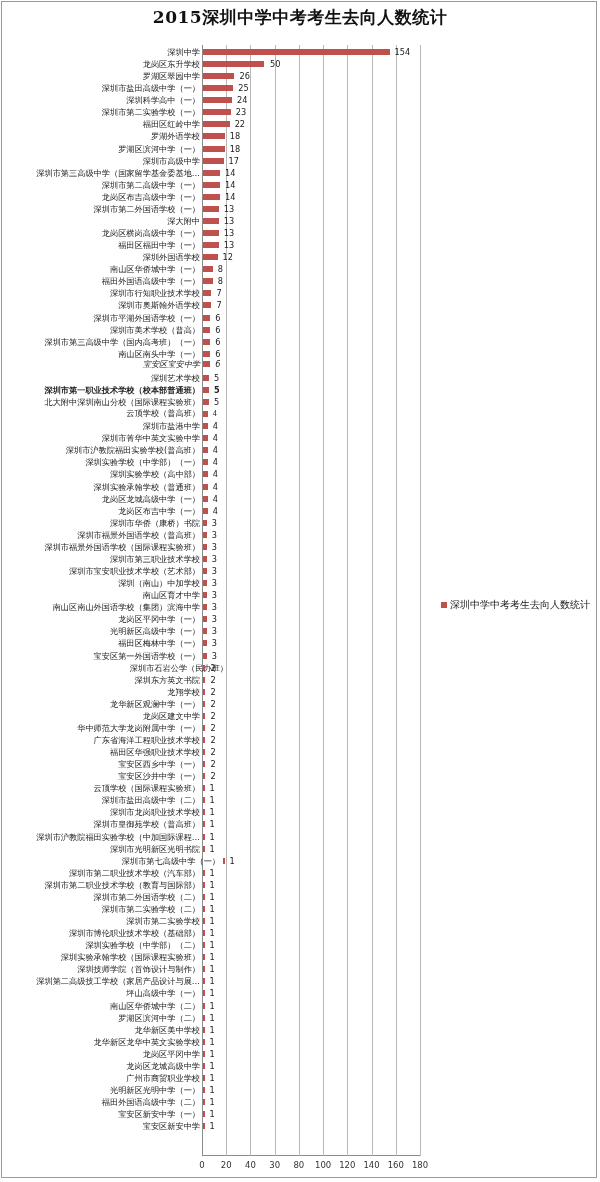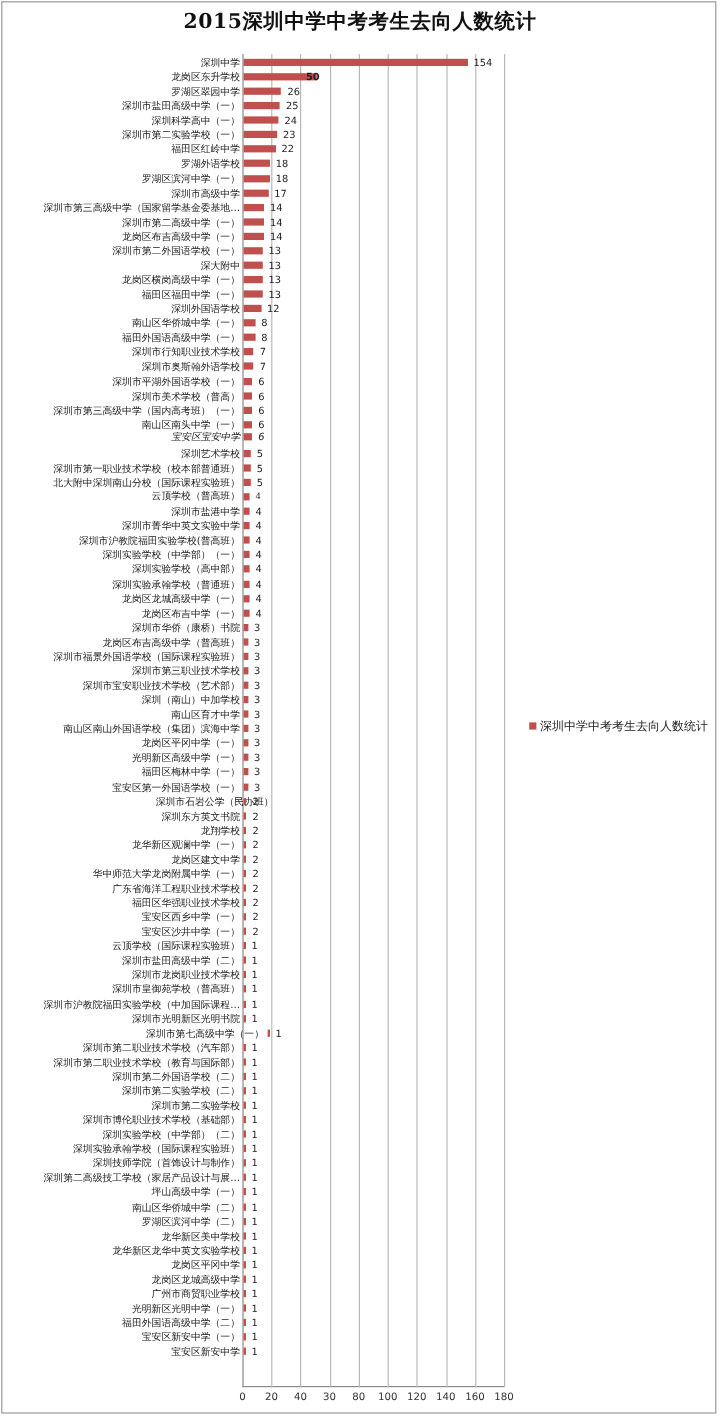--- a/index.html
+++ b/index.html
@@ -47,21 +47,21 @@
 
 <div id="rows">
     <div class="row" style="top: 46px;">
       <div class="row-label">深圳中学</div>
       <div class="row-bar" style="width: 186.511px; background: rgb(192, 80, 77);"></div>
       <div class="row-val" style="left: 394.511px;">154</div>
     </div>
     <div class="row" style="top: 58.07px;">
       <div class="row-label">龙岗区东升学校</div>
       <div class="row-bar" style="width: 60.5556px; background: rgb(192, 80, 77);"></div>
-      <div class="row-val" style="left: 255px; font-weight: bold;">50</div>
+      <div class="row-val" style="left: 270px;">50</div>
     </div>
     <div class="row" style="top: 70.14px;">
       <div class="row-label">罗湖区翠园中学</div>
       <div class="row-bar" style="width: 31.4889px; background: rgb(192, 80, 77);"></div>
       <div class="row-val" style="left: 239.489px;">26</div>
     </div>
     <div class="row" style="top: 82.21px;">
       <div class="row-label">深圳市盐田高级中学（一）</div>
       <div class="row-bar" style="width: 30.2778px; background: rgb(192, 80, 77);"></div>
       <div class="row-val" style="left: 238.278px;">25</div>
@@ -179,21 +179,21 @@
     <div class="row" style="top: 358px; font-style: italic;">
       <div class="row-label">宝安区宝安中学</div>
       <div class="row-bar" style="width: 7.26667px; background: rgb(192, 80, 77);"></div>
       <div class="row-val" style="left: 215.267px;">6</div>
     </div>
     <div class="row" style="top: 371.89px;">
       <div class="row-label">深圳艺术学校</div>
       <div class="row-bar" style="width: 6.05556px; background: rgb(192, 80, 77);"></div>
       <div class="row-val" style="left: 214.056px;">5</div>
     </div>
-    <div class="row" style="top: 383.96px;">
+    <div class="row" style="top: 383.96px; font-weight: bold;">
       <div class="row-label">深圳市第一职业技术学校（校本部普通班）</div>
       <div class="row-bar" style="width: 6.05556px; background: rgb(192, 80, 77);"></div>
       <div class="row-val" style="left: 214.056px;">5</div>
     </div>
     <div class="row" style="top: 396.03px;">
       <div class="row-label">北大附中深圳南山分校（国际课程实验班）</div>
       <div class="row-bar" style="width: 6.05556px; background: rgb(192, 80, 77);"></div>
       <div class="row-val" style="left: 214.056px;">5</div>
     </div>
     <div class="row" style="top: 408.1px; font-family: Liberation Serif, serif;">
@@ -240,21 +240,21 @@
       <div class="row-label">龙岗区布吉中学（一）</div>
       <div class="row-bar" style="width: 4.84444px; background: rgb(192, 80, 77);"></div>
       <div class="row-val" style="left: 212.844px;">4</div>
     </div>
     <div class="row" style="top: 516.73px;">
       <div class="row-label">深圳市华侨（康桥）书院</div>
       <div class="row-bar" style="width: 3.63333px; background: rgb(192, 80, 77);"></div>
       <div class="row-val" style="left: 211.633px;">3</div>
     </div>
     <div class="row" style="top: 528.8px;">
-      <div class="row-label">龙岗区布吉高级中学（普高班）</div>
+      <div class="row-label">深圳市福景外国语学校（普高班）</div>
       <div class="row-bar" style="width: 3.63333px; background: rgb(192, 80, 77);"></div>
       <div class="row-val" style="left: 211.633px;">3</div>
     </div>
     <div class="row" style="top: 540.87px;">
       <div class="row-label">深圳市福景外国语学校（国际课程实验班）</div>
       <div class="row-bar" style="width: 3.63333px; background: rgb(192, 80, 77);"></div>
       <div class="row-val" style="left: 211.633px;">3</div>
     </div>
     <div class="row" style="top: 552.94px;">
       <div class="row-label">深圳市第三职业技术学校</div>

